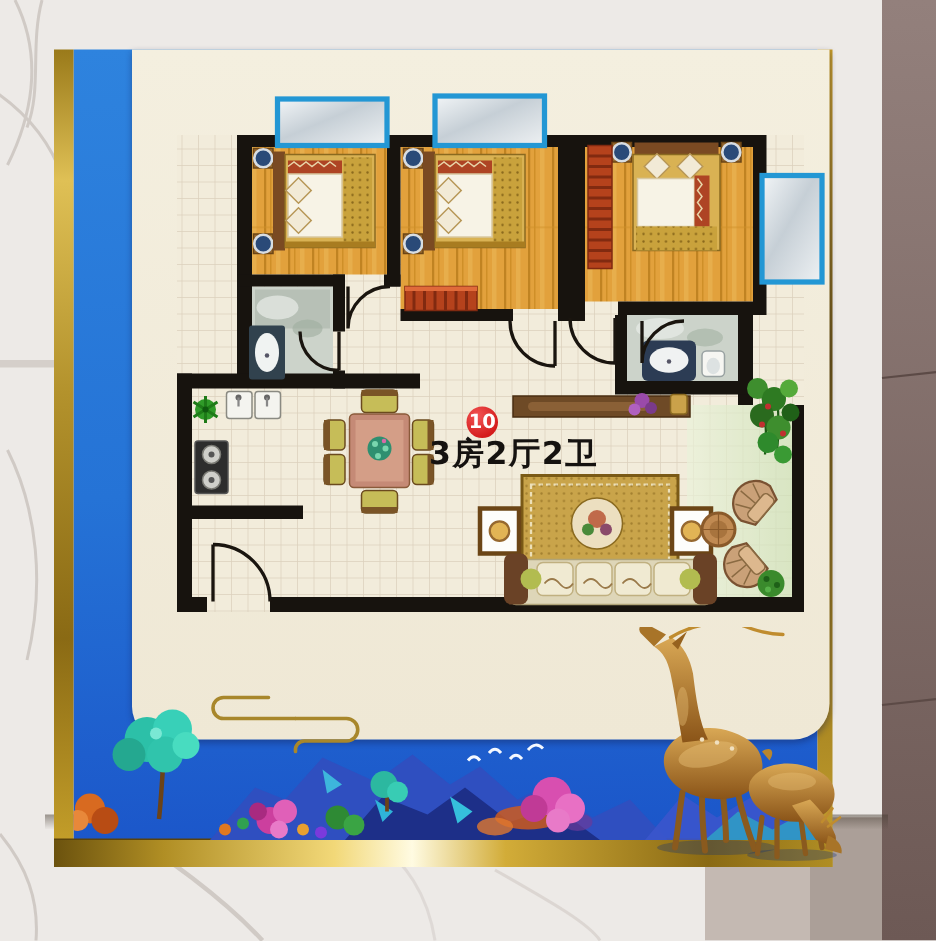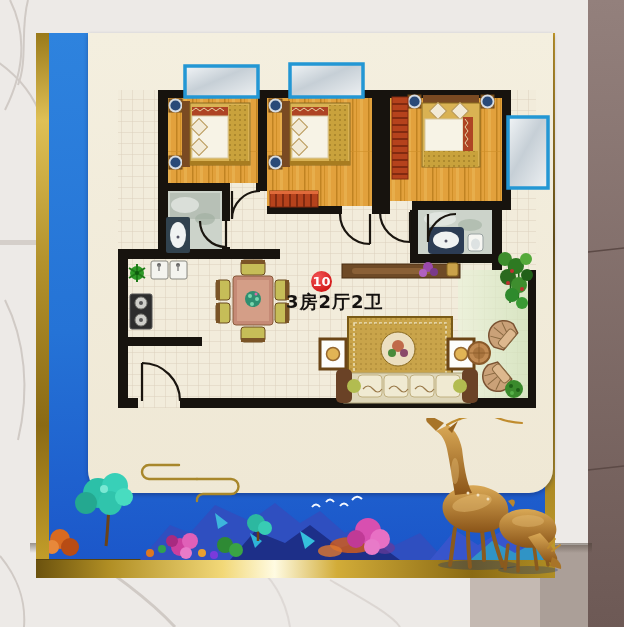--- a/index.html
+++ b/index.html
@@ -17,21 +17,21 @@
   .blue{position:absolute;left:13px;right:10px;top:0;bottom:18px;
     background:linear-gradient(178deg,#2e83de 0%,#2573d6 55%,#1b55c9 100%);}
   .panel{position:absolute;left:39px;top:0;width:465px;height:460px;
     background:linear-gradient(180deg,#f4efdf,#efe8d5);
     border-radius:0 0 24px 22px;box-shadow:0 2px 4px rgba(20,30,80,.4);z-index:2;}
   .plan{position:absolute;left:0;top:0;z-index:1;}
   .motif{position:absolute;left:30px;top:422px;z-index:2;}
   .badge{position:absolute;left:223px;top:238px;width:21px;height:21px;border-radius:50%;
     background:radial-gradient(circle at 35% 30%,#f25454,#d41c1c 72%);
     color:#fff;font-weight:700;font-size:13px;line-height:21px;text-align:center;z-index:3;}
-  .caption{position:absolute;left:198px;top:258px;font-weight:700;font-size:18px;
+  .caption{position:absolute;left:198px;top:258px;font-weight:700;font-size:21px;
     line-height:22px;color:#151210;letter-spacing:1px;z-index:3;white-space:nowrap;text-align:right;}
   .art{position:absolute;left:0;top:385px;z-index:3;}
 </style>
 </head>
 <body>
 
 <div class="scene">
 
   <svg class="bg" width="624" height="627">
     <defs>

